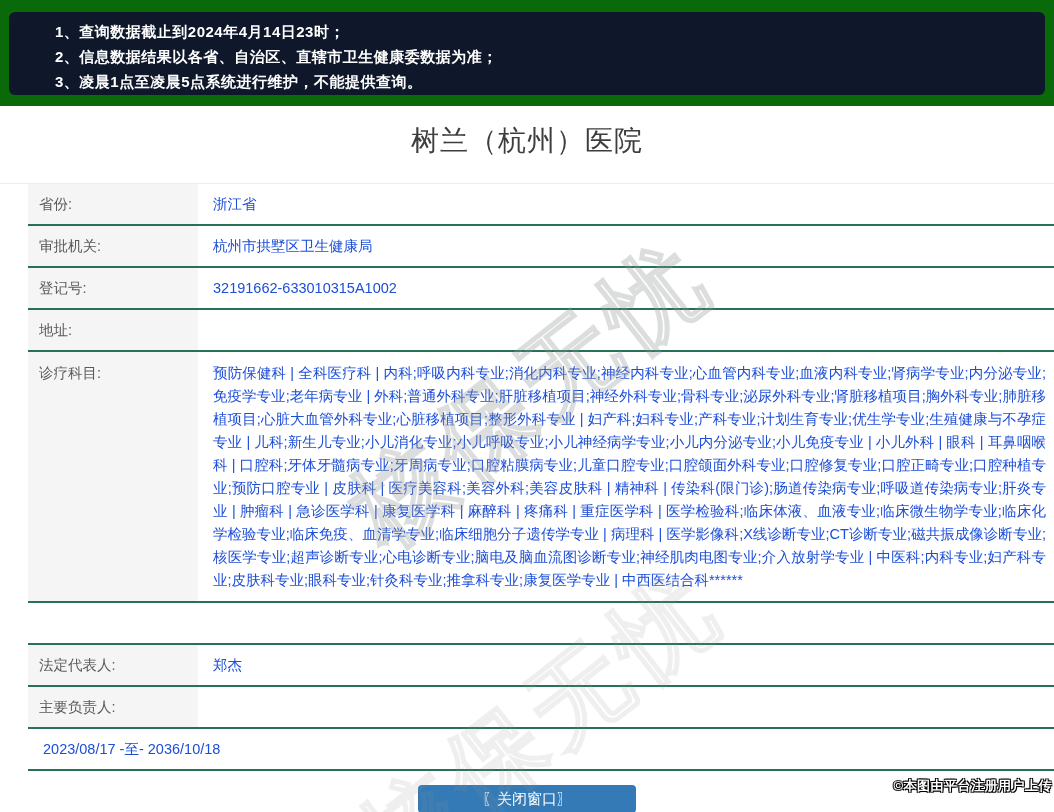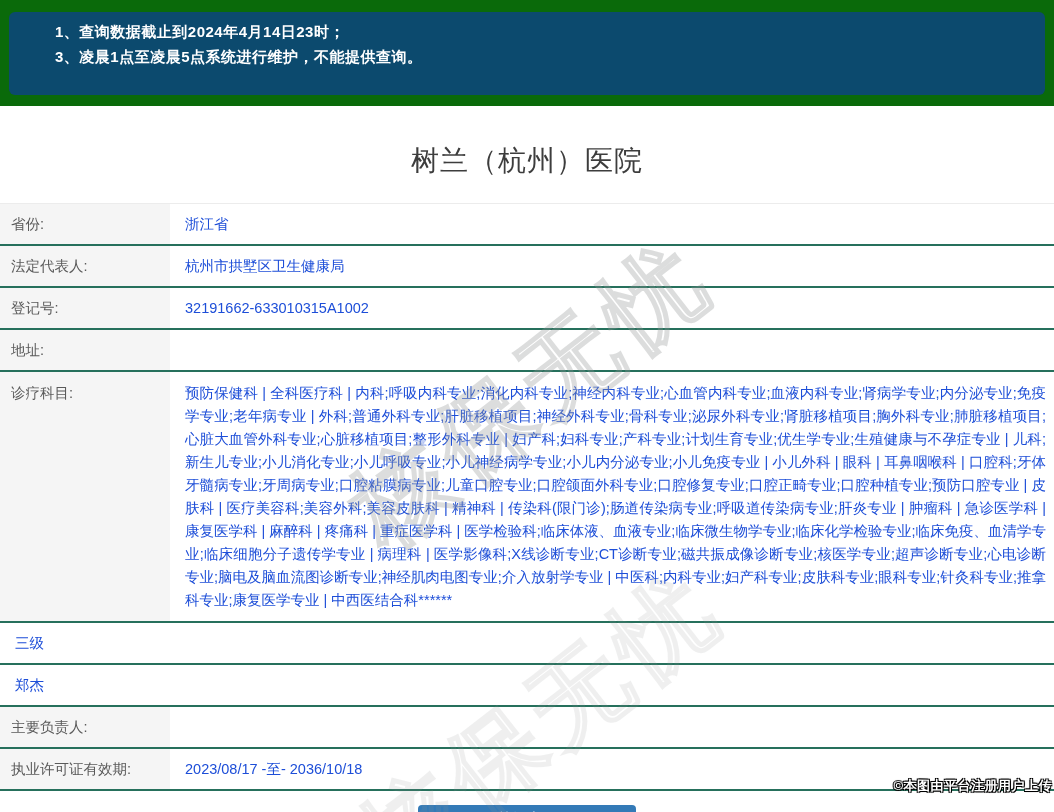--- a/index.html
+++ b/index.html
@@ -11,45 +11,46 @@
     overflow:hidden;
   }
   
   .banner-frame {
     width:1054px; height:106px;
     background:#0a6a0a;
     padding:12px 9px 11px 9px;
   }
   .banner-inner {
     width:100%; height:83px;
-    background:#0c4a6e;
+    background:#0f172a;
     border-radius:6px;
     padding:7px 20px 0 46px;
   }
   .banner-inner .notice-line {
     color:#ffffff;
     font-size:15px;
     font-weight:bold;
     line-height:25px;
     letter-spacing:0.5px;
     white-space:nowrap;
   }
   
   .page-title {
-    margin-top:36px;
+    margin-top:16px;
     text-align:center;
     font-size:28px;
     color:#3d3d3d;
     letter-spacing:1px;
   }
   
   .details-table {
     margin-top:23px;
     width:1054px;
     border-top:1px solid #ececec;
+    padding-left:28px;
   }
   .drow {
     display:flex;
     width:100%;
     border-bottom:2px solid #26705c;
   }
   .drow .dlabel {
     flex:0 0 170px;
     background:#f5f5f5;
     color:#5a5a5a;
@@ -106,69 +107,69 @@
     text-shadow:-1px -1px 0 #000, 1px -1px 0 #000, -1px 1px 0 #000, 1px 1px 0 #000, 0 0 2px #000;
     letter-spacing:0.5px;
   }
 </style>
 </head>
 <body>
 
 <div class="banner-frame">
   <div class="banner-inner">
     <div class="notice-line">1、查询数据截止到2024年4月14日23时；</div>
+    <div class="notice-line">2、信息数据结果以各省、自治区、直辖市卫生健康委数据为准；</div>
     <div class="notice-line">3、凌晨1点至凌晨5点系统进行维护，不能提供查询。</div>
   </div>
 </div>
 
 <div class="watermark wm-main">核保无忧</div>
 <div class="watermark wm-faint">核保无忧</div>
 
 <div class="page-title">树兰（杭州）医院</div>
 
 <div class="details-table">
 
   <div class="drow simple">
     <div class="dlabel">省份:</div>
     <div class="dvalue">浙江省</div>
   </div>
 
   <div class="drow simple">
-    <div class="dlabel">法定代表人:</div>
+    <div class="dlabel">审批机关:</div>
     <div class="dvalue">杭州市拱墅区卫生健康局</div>
   </div>
 
   <div class="drow simple">
     <div class="dlabel">登记号:</div>
     <div class="dvalue">32191662-633010315A1002</div>
   </div>
 
   <div class="drow simple">
     <div class="dlabel">地址:</div>
   </div>
 
   <div class="drow tall">
     <div class="dlabel">诊疗科目:</div>
     <div class="dvalue">预防保健科 | 全科医疗科 | 内科;呼吸内科专业;消化内科专业;神经内科专业;心血管内科专业;血液内科专业;肾病学专业;内分泌专业;免疫学专业;老年病专业 | 外科;普通外科专业;肝脏移植项目;神经外科专业;骨科专业;泌尿外科专业;肾脏移植项目;胸外科专业;肺脏移植项目;心脏大血管外科专业;心脏移植项目;整形外科专业 | 妇产科;妇科专业;产科专业;计划生育专业;优生学专业;生殖健康与不孕症专业 | 儿科;新生儿专业;小儿消化专业;小儿呼吸专业;小儿神经病学专业;小儿内分泌专业;小儿免疫专业 | 小儿外科 | 眼科 | 耳鼻咽喉科 | 口腔科;牙体牙髓病专业;牙周病专业;口腔粘膜病专业;儿童口腔专业;口腔颌面外科专业;口腔修复专业;口腔正畸专业;口腔种植专业;预防口腔专业 | 皮肤科 | 医疗美容科;美容外科;美容皮肤科 | 精神科 | 传染科(限门诊);肠道传染病专业;呼吸道传染病专业;肝炎专业 | 肿瘤科 | 急诊医学科 | 康复医学科 | 麻醉科 | 疼痛科 | 重症医学科 | 医学检验科;临床体液、血液专业;临床微生物学专业;临床化学检验专业;临床免疫、血清学专业;临床细胞分子遗传学专业 | 病理科 | 医学影像科;X线诊断专业;CT诊断专业;磁共振成像诊断专业;核医学专业;超声诊断专业;心电诊断专业;脑电及脑血流图诊断专业;神经肌肉电图专业;介入放射学专业 | 中医科;内科专业;妇产科专业;皮肤科专业;眼科专业;针灸科专业;推拿科专业;康复医学专业 | 中西医结合科******</div>
   </div>
 
   <div class="drow simple">
-    <div class="dvalue">三级</div>
   </div>
 
   <div class="drow simple">
+    <div class="dlabel">法定代表人:</div>
     <div class="dvalue">郑杰</div>
   </div>
 
   <div class="drow simple">
     <div class="dlabel">主要负责人:</div>
   </div>
 
   <div class="drow simple">
-    <div class="dlabel">执业许可证有效期:</div>
     <div class="dvalue">2023/08/17 -至- 2036/10/18</div>
   </div>
 
 </div>
 
 <div class="button-bar">
   <button class="close-btn">〖关闭窗口〗</button>
 </div>
 
 <div class="upload-credit">©本图由平台注册用户上传</div>

